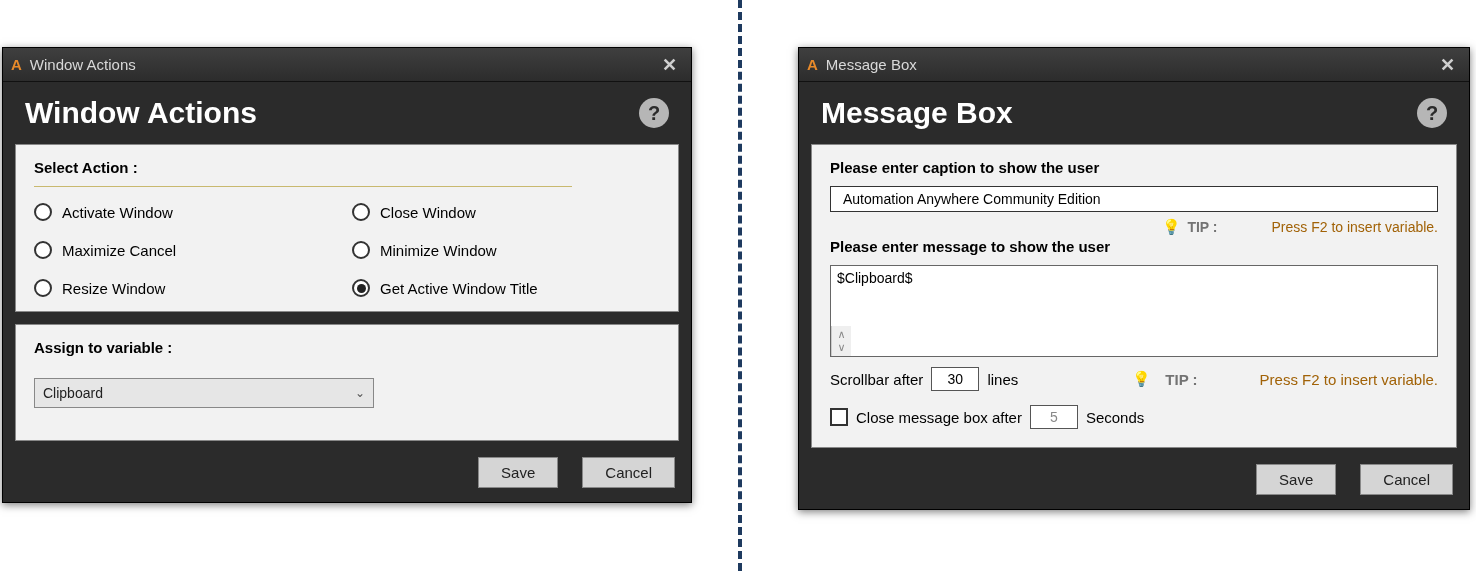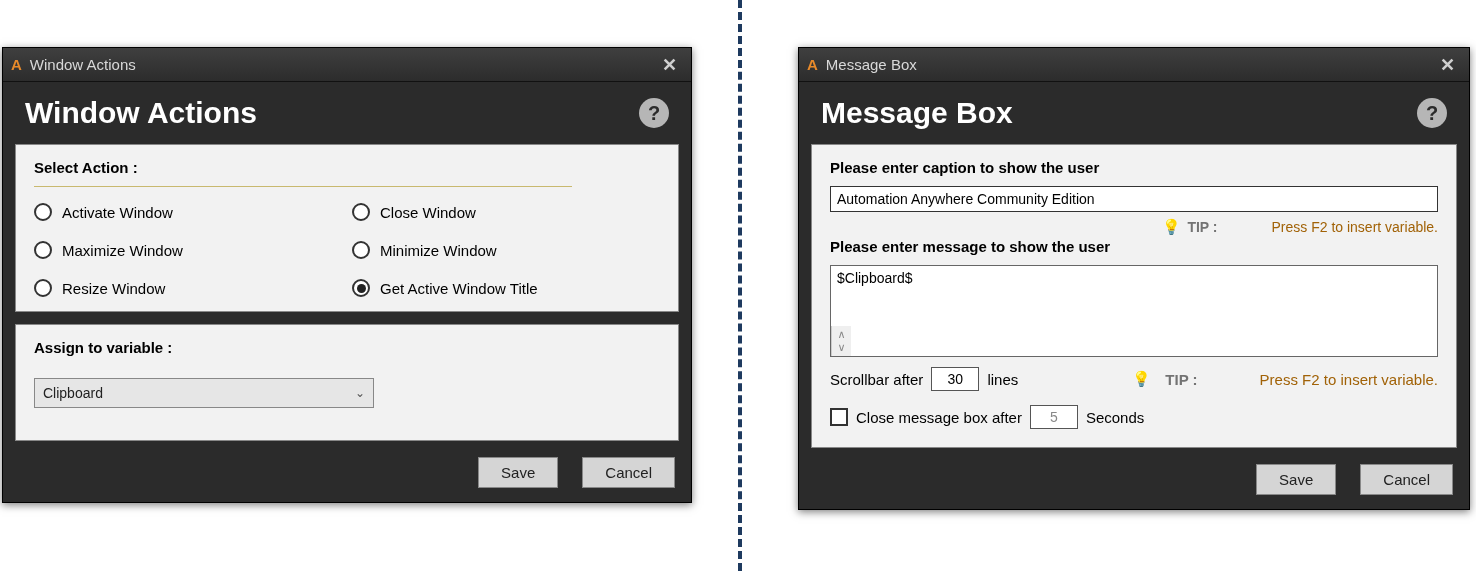--- a/index.html
+++ b/index.html
@@ -157,21 +157,21 @@
     font-size: 15px;
     color: #222;
     cursor: pointer;
   }
   
   .text-input {
     width: 100%;
     height: 26px;
     border: 1px solid #333;
     background: #fff;
-    padding: 2px 6px;
+    padding: 2px 12px;
     font-size: 14px;
     color: #000;
   }
   .tip-row {
     display: flex;
     align-items: center;
     justify-content: flex-end;
     font-size: 14px;
     margin: 6px 0 2px 0;
   }
@@ -264,21 +264,21 @@
       <div class="radio-item">
         <span class="radio-circle"></span>
         <span>Activate Window</span>
       </div>
       <div class="radio-item">
         <span class="radio-circle"></span>
         <span>Close Window</span>
       </div>
       <div class="radio-item">
         <span class="radio-circle"></span>
-        <span>Maximize Window</span>
+        <span>Maximize Cancel</span>
       </div>
       <div class="radio-item">
         <span class="radio-circle"></span>
         <span>Minimize Window</span>
       </div>
       <div class="radio-item">
         <span class="radio-circle"></span>
         <span>Resize Window</span>
       </div>
       <div class="radio-item">

